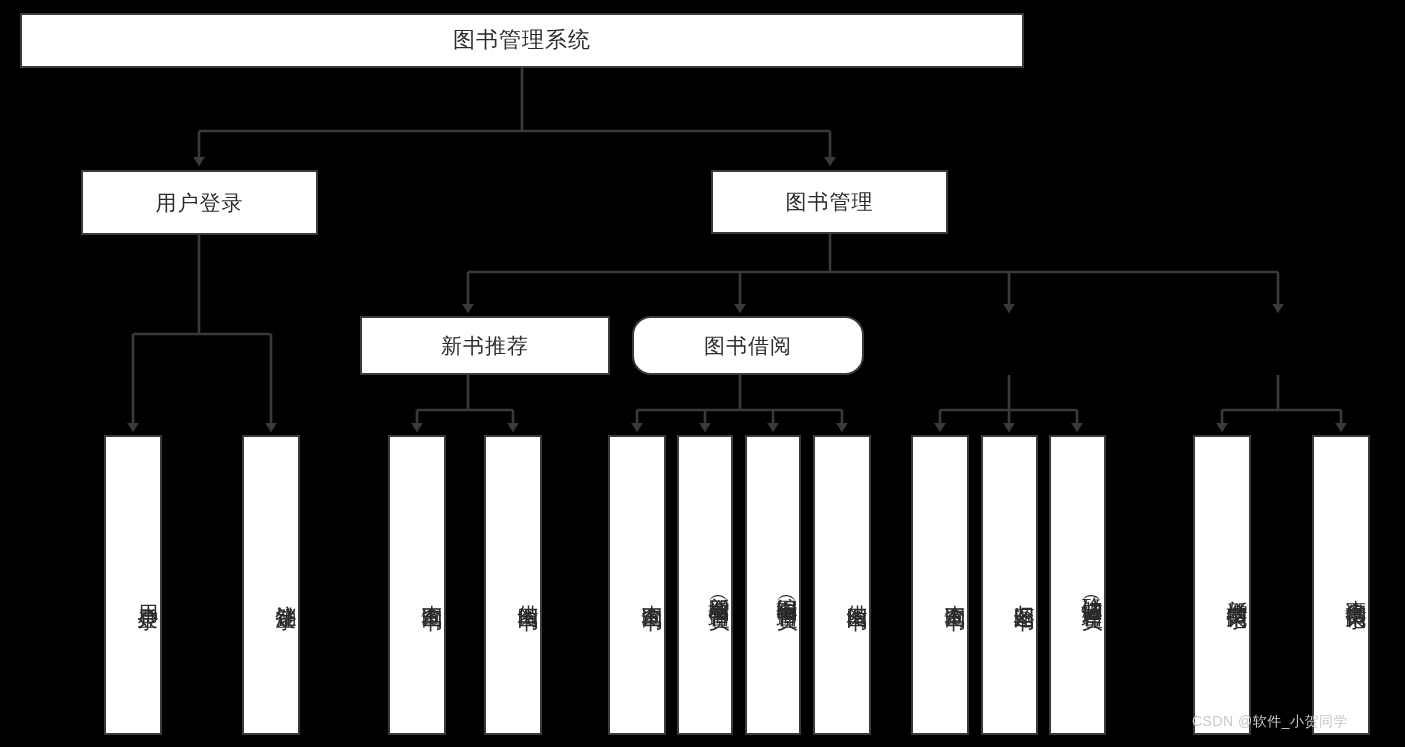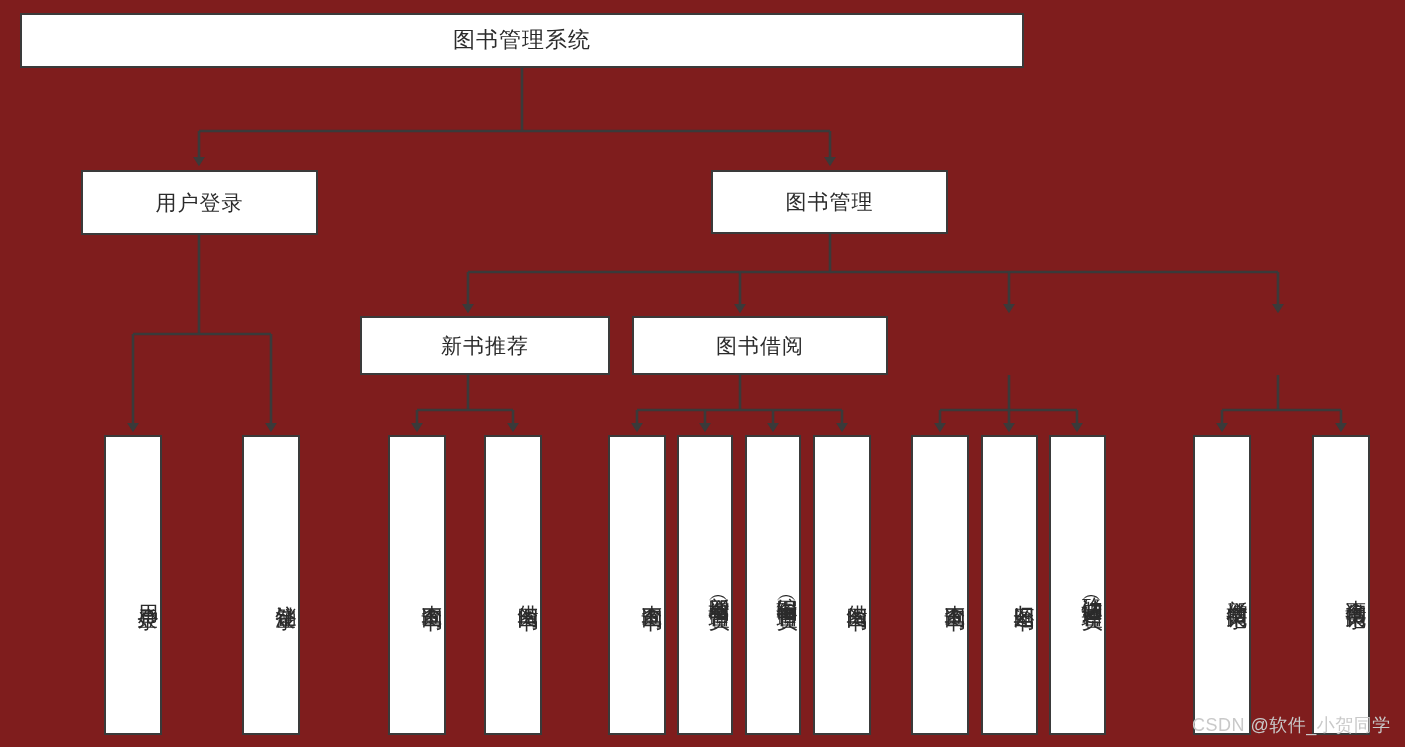--- a/index.html
+++ b/index.html
@@ -7,21 +7,21 @@
     padding: 0;
     background: #ffffff;
   }
   body {
     font-family: "Liberation Sans", "DejaVu Sans", sans-serif;
   }
   #canvas {
     position: relative;
     width: 1405px;
     height: 747px;
-    background: #7f1d1d;
+    background: #000000;
     overflow: hidden;
   }
   svg.wires {
     position: absolute;
     left: 0;
     top: 0;
     width: 1405px;
     height: 747px;
     pointer-events: none;
   }
@@ -52,21 +52,21 @@
     align-items: flex-start;
     justify-content: center;
     padding-top: 14px;
     white-space: nowrap;
   }
   .node-v.tall {
     padding-top: 8px;
   }
   .watermark {
     position: absolute;
-    font-size: 18px;
+    font-size: 14px;
     color: #c9c9c9;
     letter-spacing: 0.5px;
     white-space: nowrap;
     user-select: none;
   }
 </style>
 </head>
 <body>
 
 <div id="canvas">
@@ -123,21 +123,21 @@
   </svg>
 
   <div class="node node-h node-root" style="left:20px; top:13px; width:1004px; height:55px;">图书管理系统</div>
 
   <div class="node node-h" style="left:81px; top:170px; width:237px; height:65px;">用户登录</div>
 
   <div class="node node-h" style="left:711px; top:170px; width:237px; height:64px;">图书管理</div>
 
   <div class="node node-h" style="left:360px; top:316px; width:250px; height:59px;">新书推荐</div>
 
-  <div class="node node-h" style="left:632px; top:316px; width:256px; height:59px;">图书借阅</div>
+  <div class="node node-h" style="left:632px; top:316px; width:232px; height:59px;border-radius:19px;">图书借阅</div>
 
 
 
   <div class="node node-v" style="left:104px; top:435px; width:58px; height:300px;">用户登录</div>
 
   <div class="node node-v" style="left:242px; top:435px; width:58px; height:300px;">注销登录</div>
 
   <div class="node node-v" style="left:388px; top:435px; width:58px; height:300px;">查询图书</div>
 
   <div class="node node-v" style="left:484px; top:435px; width:58px; height:300px;">借阅图书</div>

